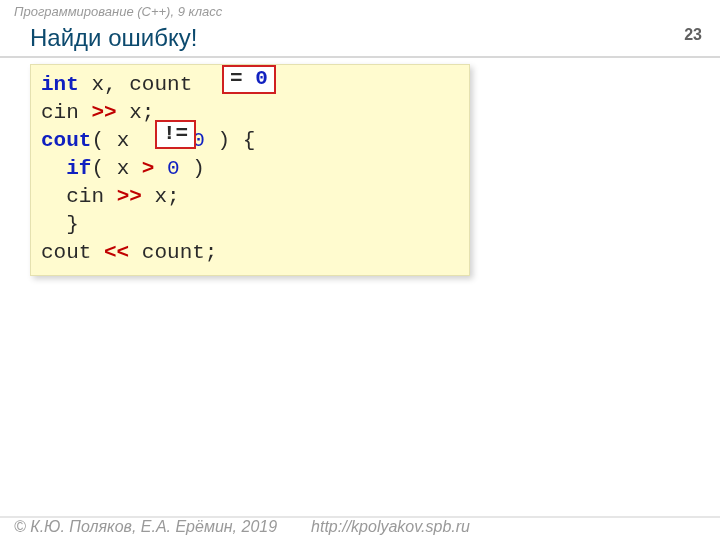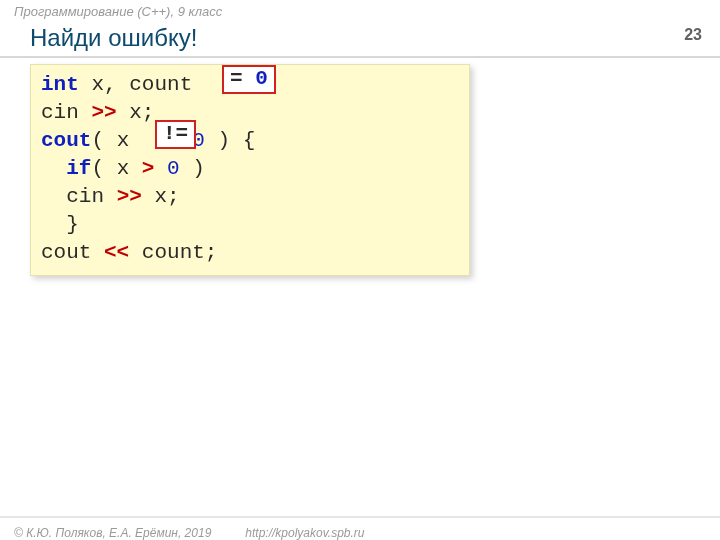--- a/index.html
+++ b/index.html
@@ -74,23 +74,23 @@
   }
   .fix-1 { top: 65px; left: 222px; }
   .fix-1 .eq { color: #2a2a2a; }
   .fix-1 .z { color: #1020c0; }
   .fix-2 { top: 120px; left: 155px; }
   .bottom-bar {
     position: absolute;
     bottom: 0; left: 0; right: 0;
     height: 24px;
     display: flex;
-    align-items: flex-end;
+    align-items: flex-start;
     padding: 0 14px;
-    font-size: 12px;
+    font-size: 16px;
     color: #9a9a9a;
     font-style: italic;
     border-top: 2px solid #e6e6e6;
   }
   .bottom-bar .url { margin-left: 34px; }
 </style>
 </head>
 <body>
 
 <div class="top-bar">

